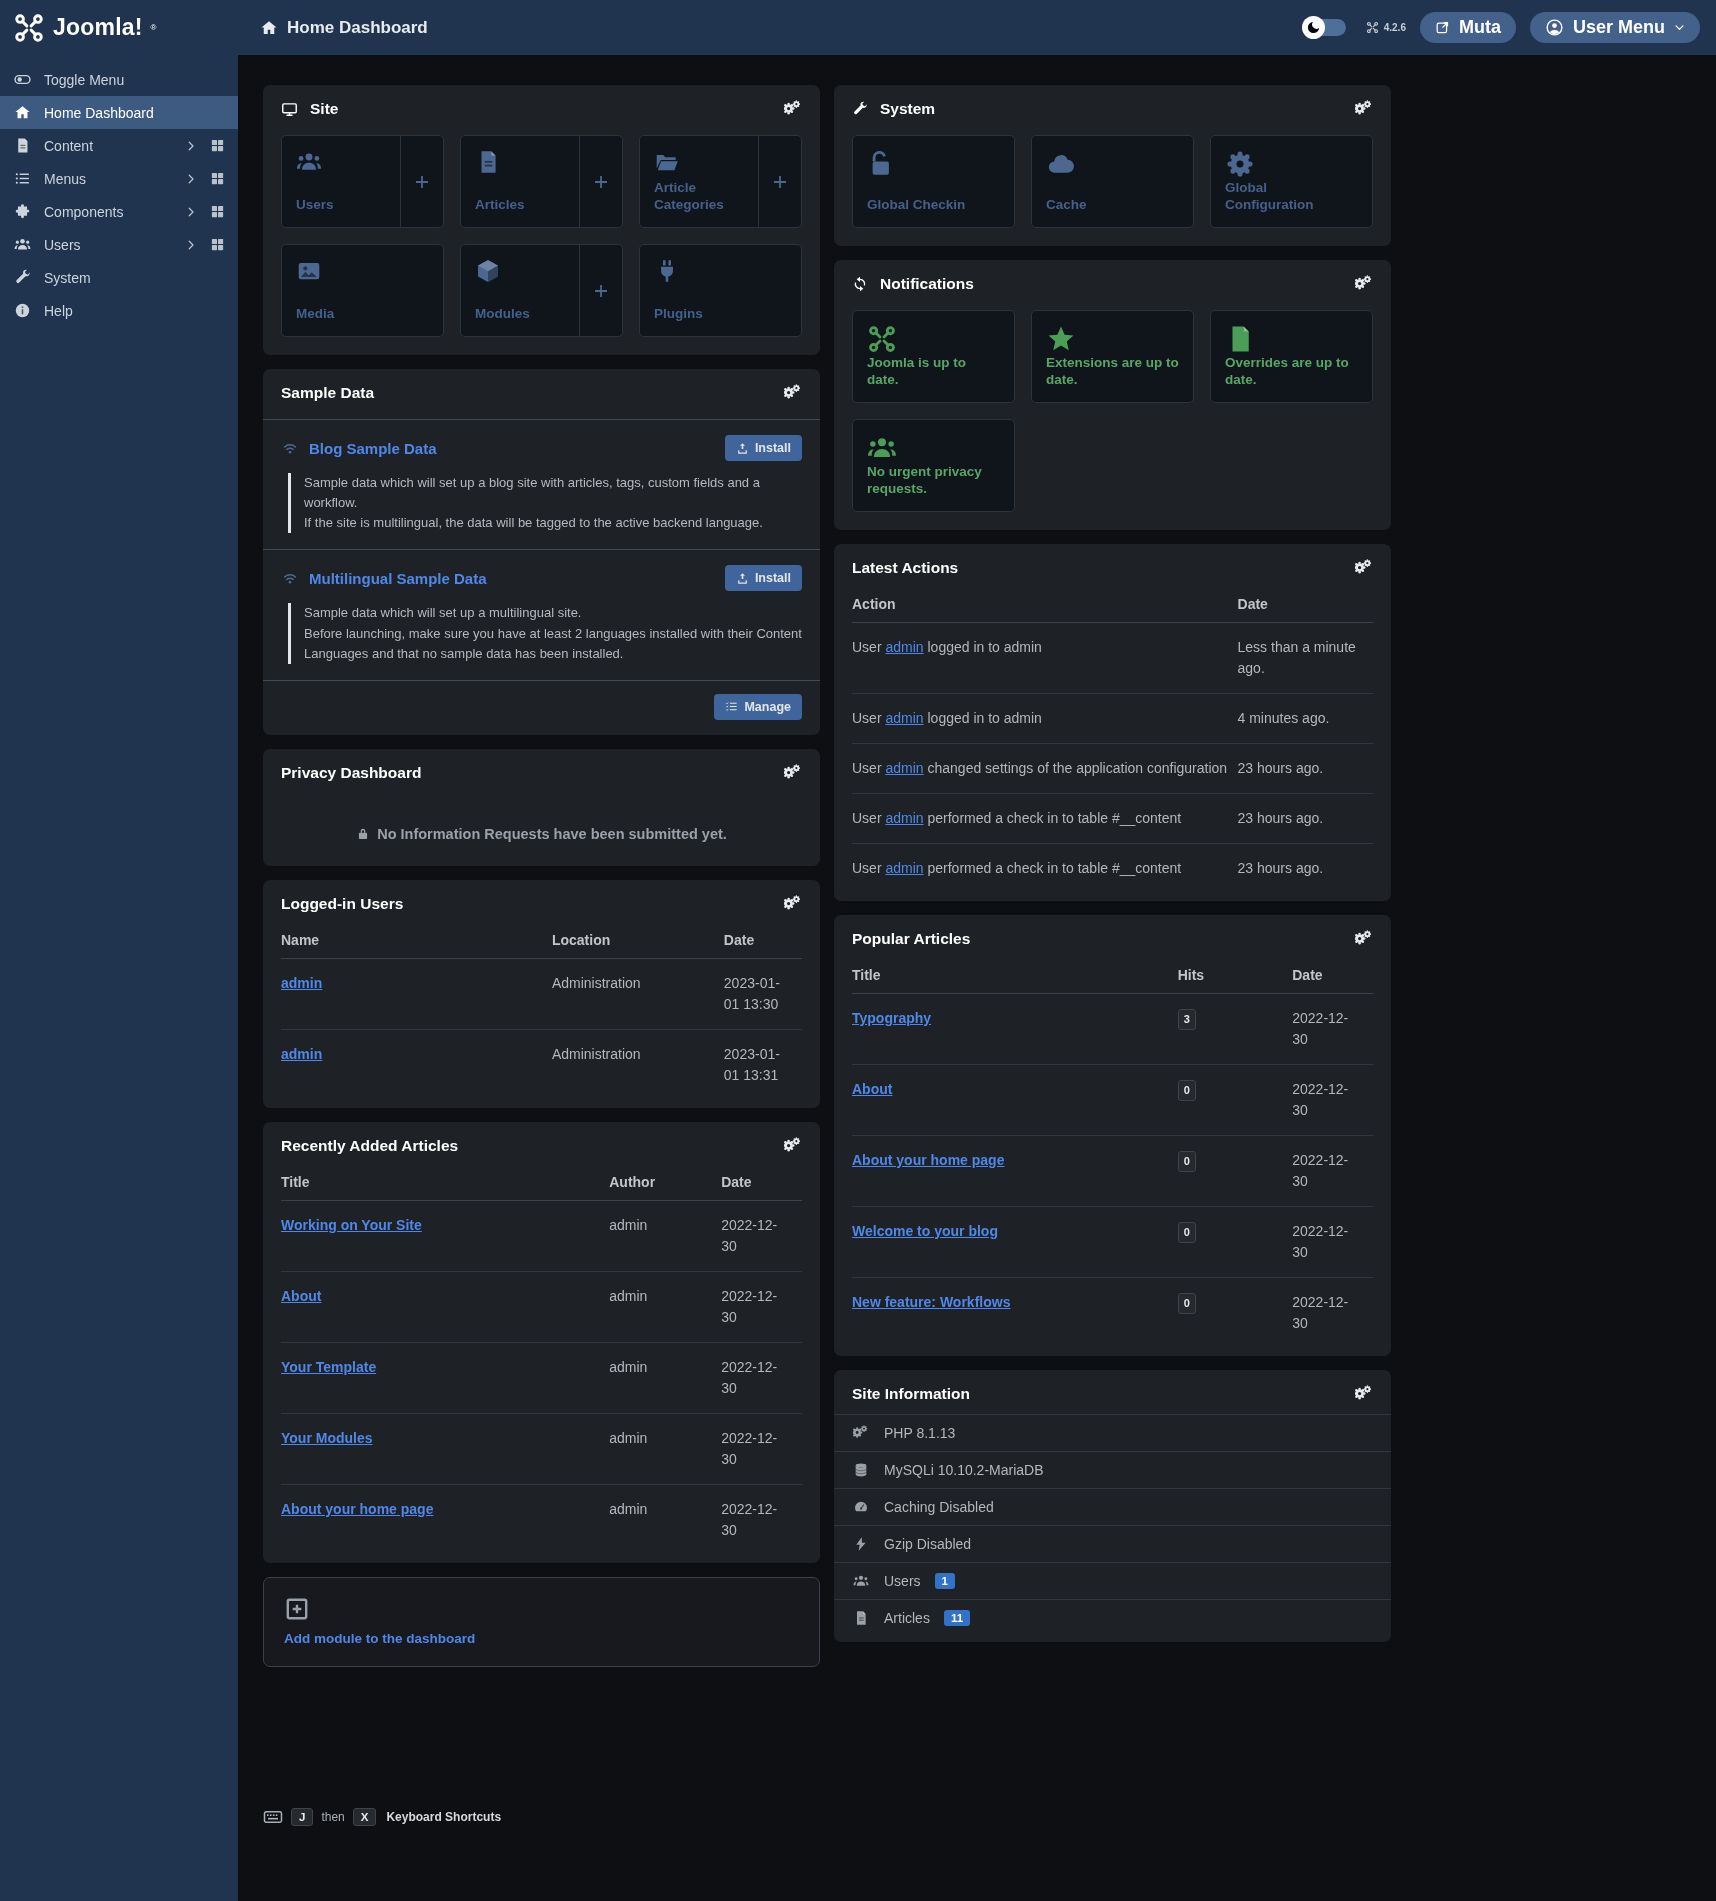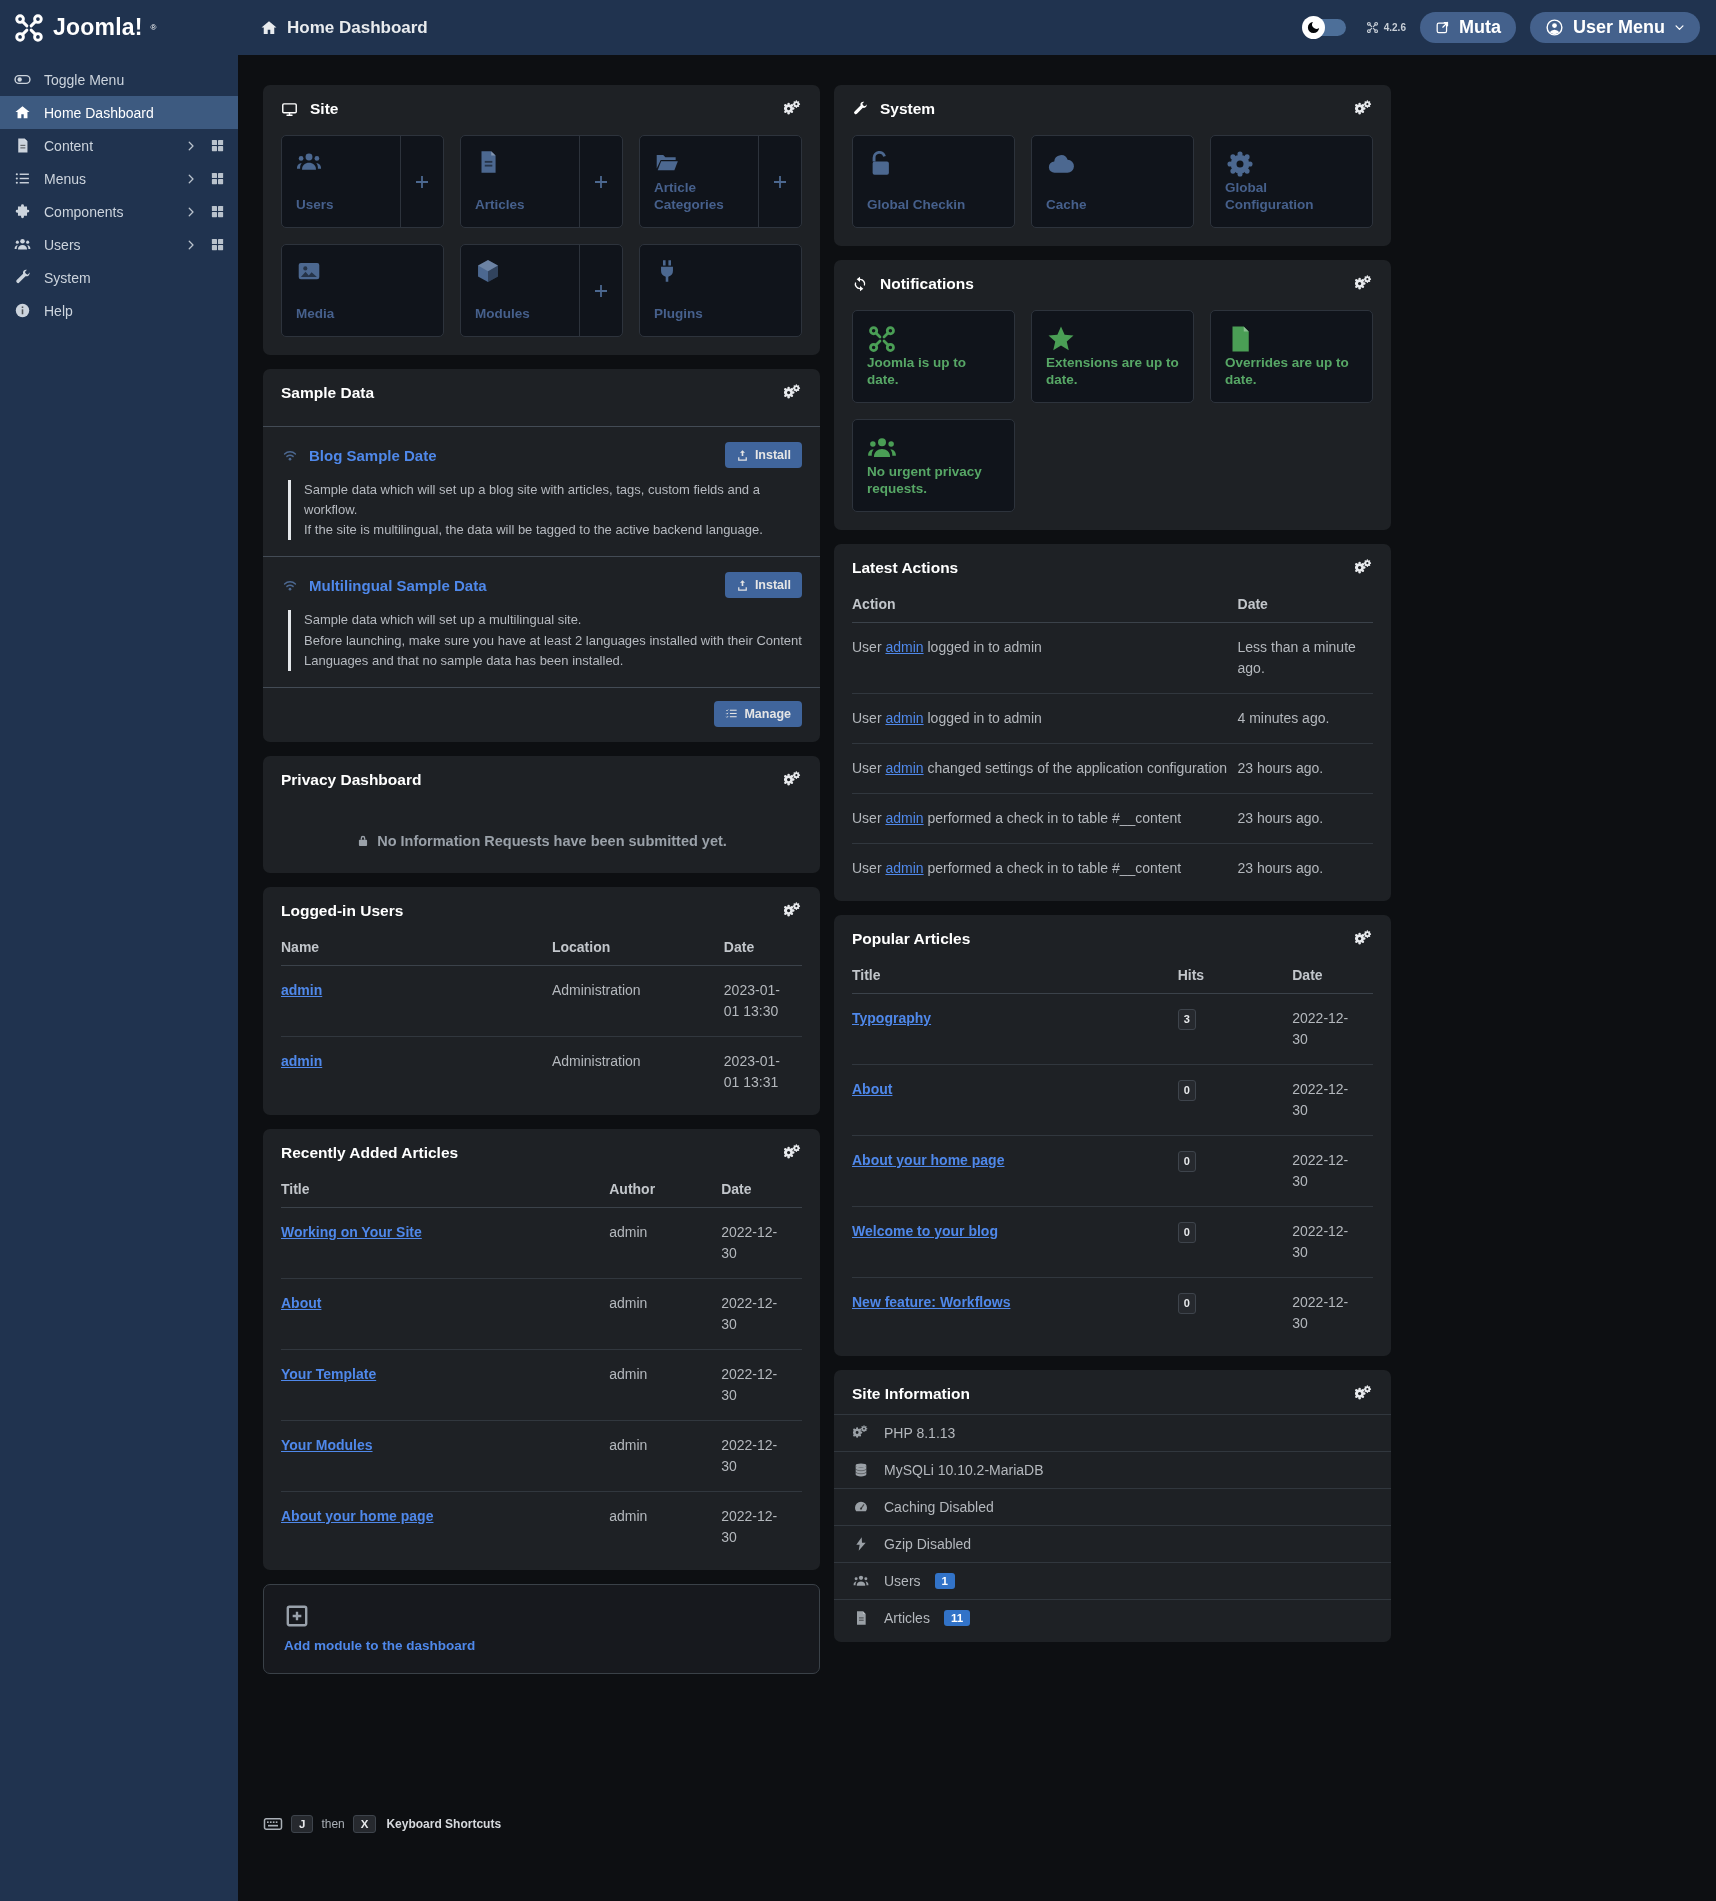--- a/index.html
+++ b/index.html
@@ -25,21 +25,21 @@
   .col{width:557px;flex:none;}
   
   .side-item{height:33px;display:flex;align-items:center;gap:13px;padding:0 13px;color:#ccd4dd;font-size:14px;cursor:pointer;}
   .side-item.active{background:#3d5a80;color:#fff;}
   .s-ico{width:18px;display:flex;justify-content:center;}
   .s-label{flex:1;white-space:nowrap;}
   .s-chev,.s-grid{color:#b9c2cc;display:flex;}
   
   .card{background:#1e2125;border-radius:7px;margin-bottom:14px;}
   .card-head{display:flex;align-items:center;gap:12px;padding:15px 18px 11px;color:#fff;}
-  .card-head.bordered{border-bottom:1px solid #434b55;padding-bottom:24px;}
+  .card-head.bordered{border-bottom:1px solid #434b55;padding-bottom:17px;}
   .card-title{font-weight:bold;font-size:15.5px;}
   .head-ico{display:flex;color:#fff;}
   .cogs{margin-left:auto;background:none;border:none;color:#e8eaed;padding:0;cursor:pointer;display:flex;}
   
   .tilegrid{display:grid;grid-template-columns:repeat(3,1fr);gap:16px;padding:6px 18px 18px;}
   .tile{background:#10141b;border:1px solid #2d333c;border-radius:5px;height:93px;display:flex;box-sizing:border-box;cursor:pointer;}
   .tile-main{flex:1;padding:13px 14px;display:flex;flex-direction:column;justify-content:space-between;overflow:hidden;}
   .tile-ico{color:#4c6890;display:flex;}
   .tile-label{color:#46608c;font-weight:bold;font-size:13.5px;line-height:1.25;}
   .tile-ico.green{color:#4a9e55;}
@@ -492,21 +492,21 @@
                 <div class="sample-top">
                   <span class="sample-ico">
                     <svg viewBox="0 0 24 24" width="18" height="18" aria-hidden="true">
                       <g fill="none" stroke="currentColor" stroke-width="2" stroke-linecap="round">
                         <path d="M4.8 10.6a10.6 10.6 0 0 1 14.4 0"></path>
                         <path d="M7.9 13.9a6.6 6.6 0 0 1 8.2 0"></path>
                       </g>
                       <circle cx="12" cy="17.6" r="1.8" fill="currentColor"></circle>
                     </svg>
                   </span>
-                  <a class="sample-title">Blog Sample Date</a>
+                  <a class="sample-title">Blog Sample Data</a>
                   <button class="btn-blue">
                     <svg viewBox="0 0 24 24" width="13" height="13" aria-hidden="true">
                       <path fill="currentColor" d="M12 2.5 16.6 7h-3.1v6h-3V7H7.4zM4 15h2.2v4.2h11.6V15H20v6.5H4z"></path>
                     </svg>
                     <span>Install</span>
                   </button>
                 </div>
                 <div class="sample-desc">
                   <div>Sample data which will set up a blog site with articles, tags, custom fields and a workflow.</div>
                   <div>If the site is multilingual, the data will be tagged to the active backend language.</div>

